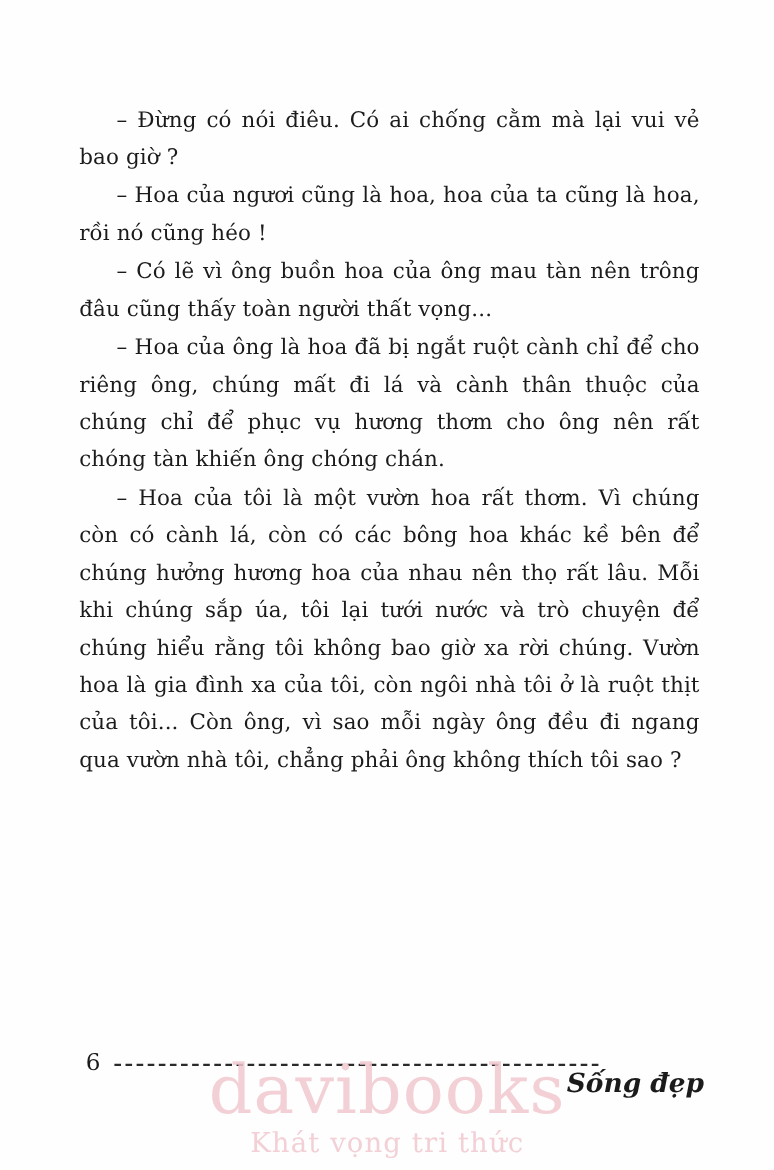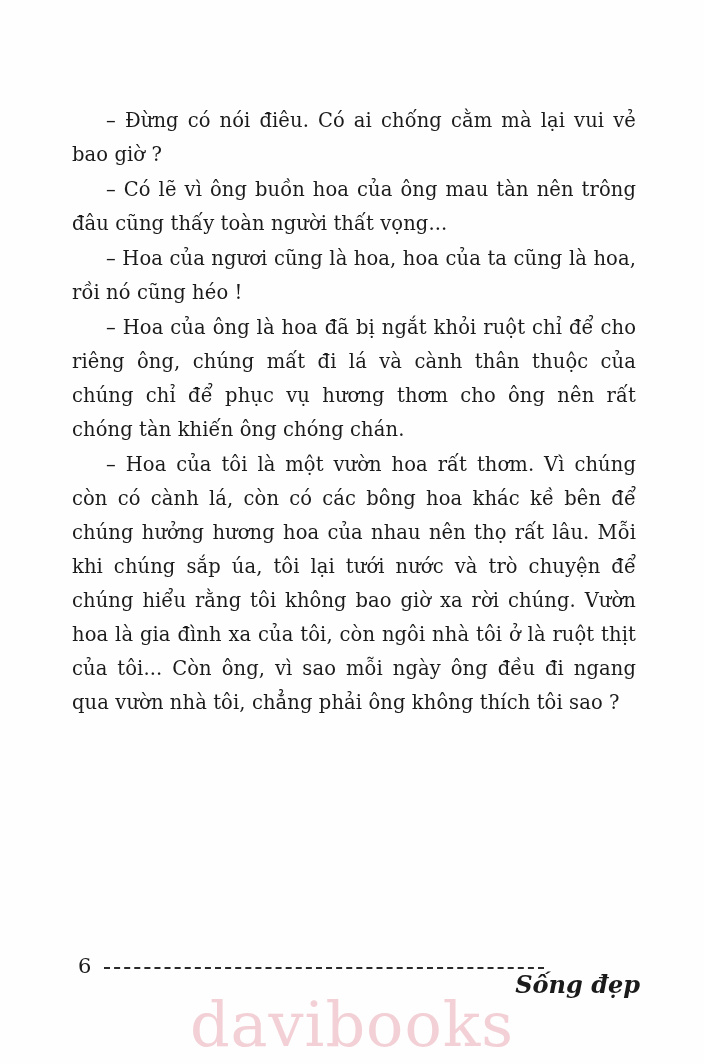--- a/index.html
+++ b/index.html
@@ -19,21 +19,21 @@
     position: absolute;
     inset: 0;
     width: 704px;
     height: 1064px;
     background: #fefefe;
   }
 
   .content {
     position: absolute;
     left: 72px;
-    top: 104px;
+    top: 92px;
     width: 564px;
   }
 
   .para {
     font-size: 19.5px;
     line-height: 34px;
     color: #1b1b1b;
     text-align: justify;
     text-justify: inter-word;
     margin: 0 0 1px 0;
@@ -112,29 +112,30 @@
     opacity: 0.85;
   }
 </style>
 </head>
 <body>
 
 <div class="page">
 
   <div class="content">
     <p class="para">– Đừng có nói điêu. Có ai chống cằm mà lại vui vẻ bao giờ ?</p>
+    <p class="para">– Hoa của ngươi cũng là hoa, hoa của ta cũng là hoa, rồi nó cũng héo !</p>
     <p class="para">– Có lẽ vì ông buồn hoa của ông mau tàn nên trông đâu cũng thấy toàn người thất vọng...</p>
-    <p class="para">– Hoa của ngươi cũng là hoa, hoa của ta cũng là hoa, rồi nó cũng héo !</p>
-    <p class="para">– Hoa của ông là hoa đã bị ngắt khỏi ruột chỉ để cho riêng ông, chúng mất đi lá và cành thân thuộc của chúng chỉ để phục vụ hương thơm cho ông nên rất chóng tàn khiến ông chóng chán.</p>
+    <p class="para">– Hoa của ông là hoa đã bị ngắt ruột cành chỉ để cho riêng ông, chúng mất đi lá và cành thân thuộc của chúng chỉ để phục vụ hương thơm cho ông nên rất chóng tàn khiến ông chóng chán.</p>
     <p class="para">– Hoa của tôi là một vườn hoa rất thơm. Vì chúng còn có cành lá, còn có các bông hoa khác kề bên để chúng hưởng hương hoa của nhau nên thọ rất lâu. Mỗi khi chúng sắp úa, tôi lại tưới nước và trò chuyện để chúng hiểu rằng tôi không bao giờ xa rời chúng. Vườn hoa là gia đình xa của tôi, còn ngôi nhà tôi ở là ruột thịt của tôi... Còn ông, vì sao mỗi ngày ông đều đi ngang qua vườn nhà tôi, chẳng phải ông không thích tôi sao ?</p>
   </div>
 
   <div class="footer">
     <div class="page-number">6</div>
     <div class="dash-rule"></div>
     <div class="book-title">Sống đẹp</div>
 
     <div class="watermark">
       <div class="watermark-main">davibooks</div>
+      <div class="watermark-sub">Khát vọng tri thức</div>
     </div>
   </div>
 
 </div>
 
 </body></html>

